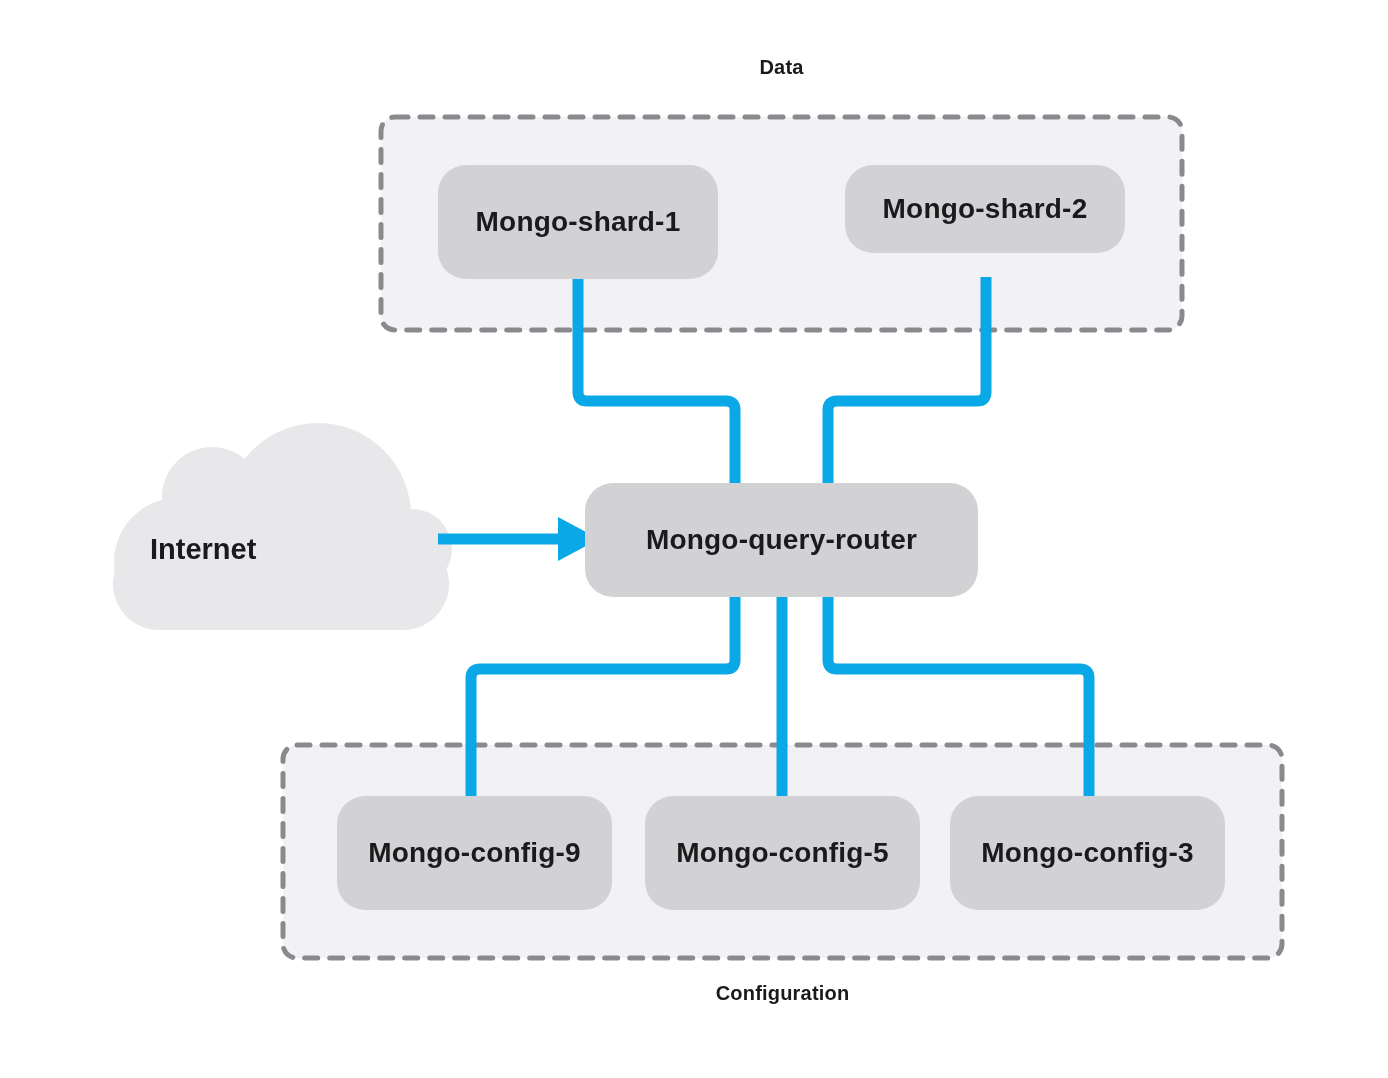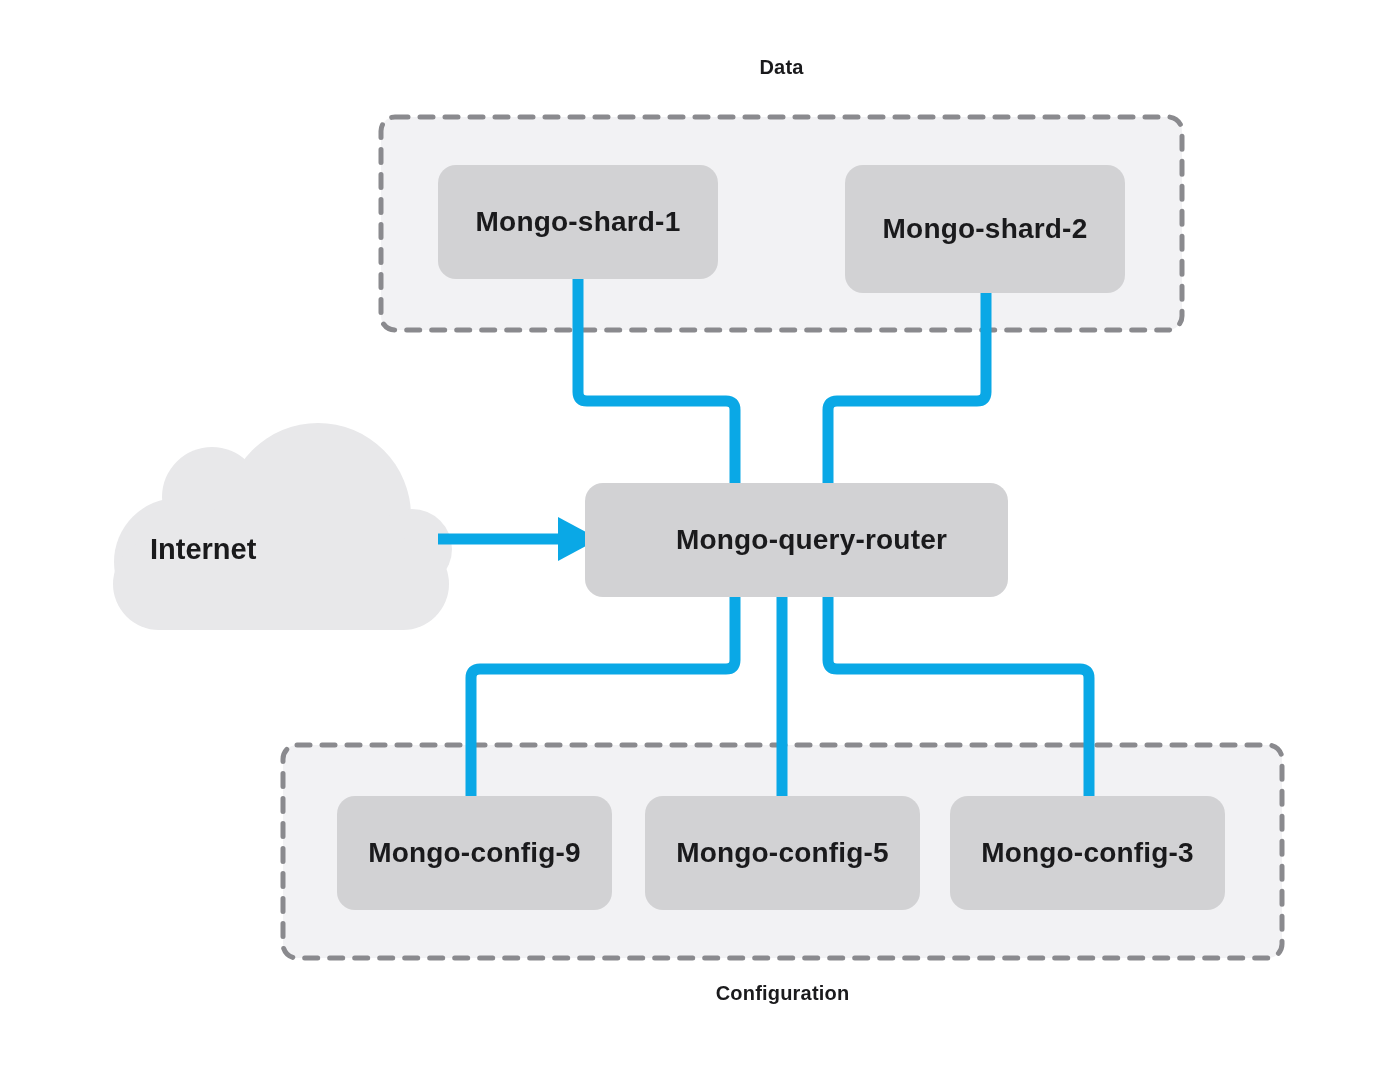--- a/index.html
+++ b/index.html
@@ -32,21 +32,21 @@
     stroke-width:11;
     stroke-linecap:butt;
     stroke-linejoin:round;
   }
   .cloud-part{fill:var(--cloud-fill);}
   .arrow-shaft{stroke:var(--connector);stroke-width:11;}
   .arrow-head{fill:var(--connector);}
   .node{
     position:absolute;
     background:var(--node-fill);
-    border-radius:18px;
+    border-radius:28px;
     display:flex;align-items:center;justify-content:center;
     color:var(--text);
     font-size:28px;font-weight:700;
     letter-spacing:0.2px;
     white-space:nowrap;
   }
   .heading{
     position:absolute;
     color:var(--text);
     font-size:20px;font-weight:700;
@@ -90,19 +90,19 @@
       <polygon class="arrow-head" points="558,517 599,539 558,561"></polygon>
     </g>
   </svg>
 
   <div class="heading" style="left:381px;top:56px;width:801px;">Data</div>
   <div class="heading" style="left:283px;top:982px;width:999px;">Configuration</div>
 
   <div class="cloud-label" style="left:150px;top:533px;width:260px;">Internet</div>
 
   <div class="node" style="left:438px;top:165px;width:280px;height:114px;">Mongo-shard-1</div>
-  <div class="node" style="left:845px;top:165px;width:280px;height:128px;">Mongo-shard-2</div>
-  <div class="node" style="left:585px;top:483px;width:393px;height:114px;padding-left:30px;">Mongo-query-router</div>
+  <div class="node" style="left:845px;top:165px;width:280px;height:88px;">Mongo-shard-2</div>
+  <div class="node" style="left:585px;top:483px;width:393px;height:114px;">Mongo-query-router</div>
   <div class="node" style="left:337px;top:796px;width:275px;height:114px;">Mongo-config-9</div>
   <div class="node" style="left:645px;top:796px;width:275px;height:114px;">Mongo-config-5</div>
   <div class="node" style="left:950px;top:796px;width:275px;height:114px;">Mongo-config-3</div>
 
 </div>
 
 </body></html>

